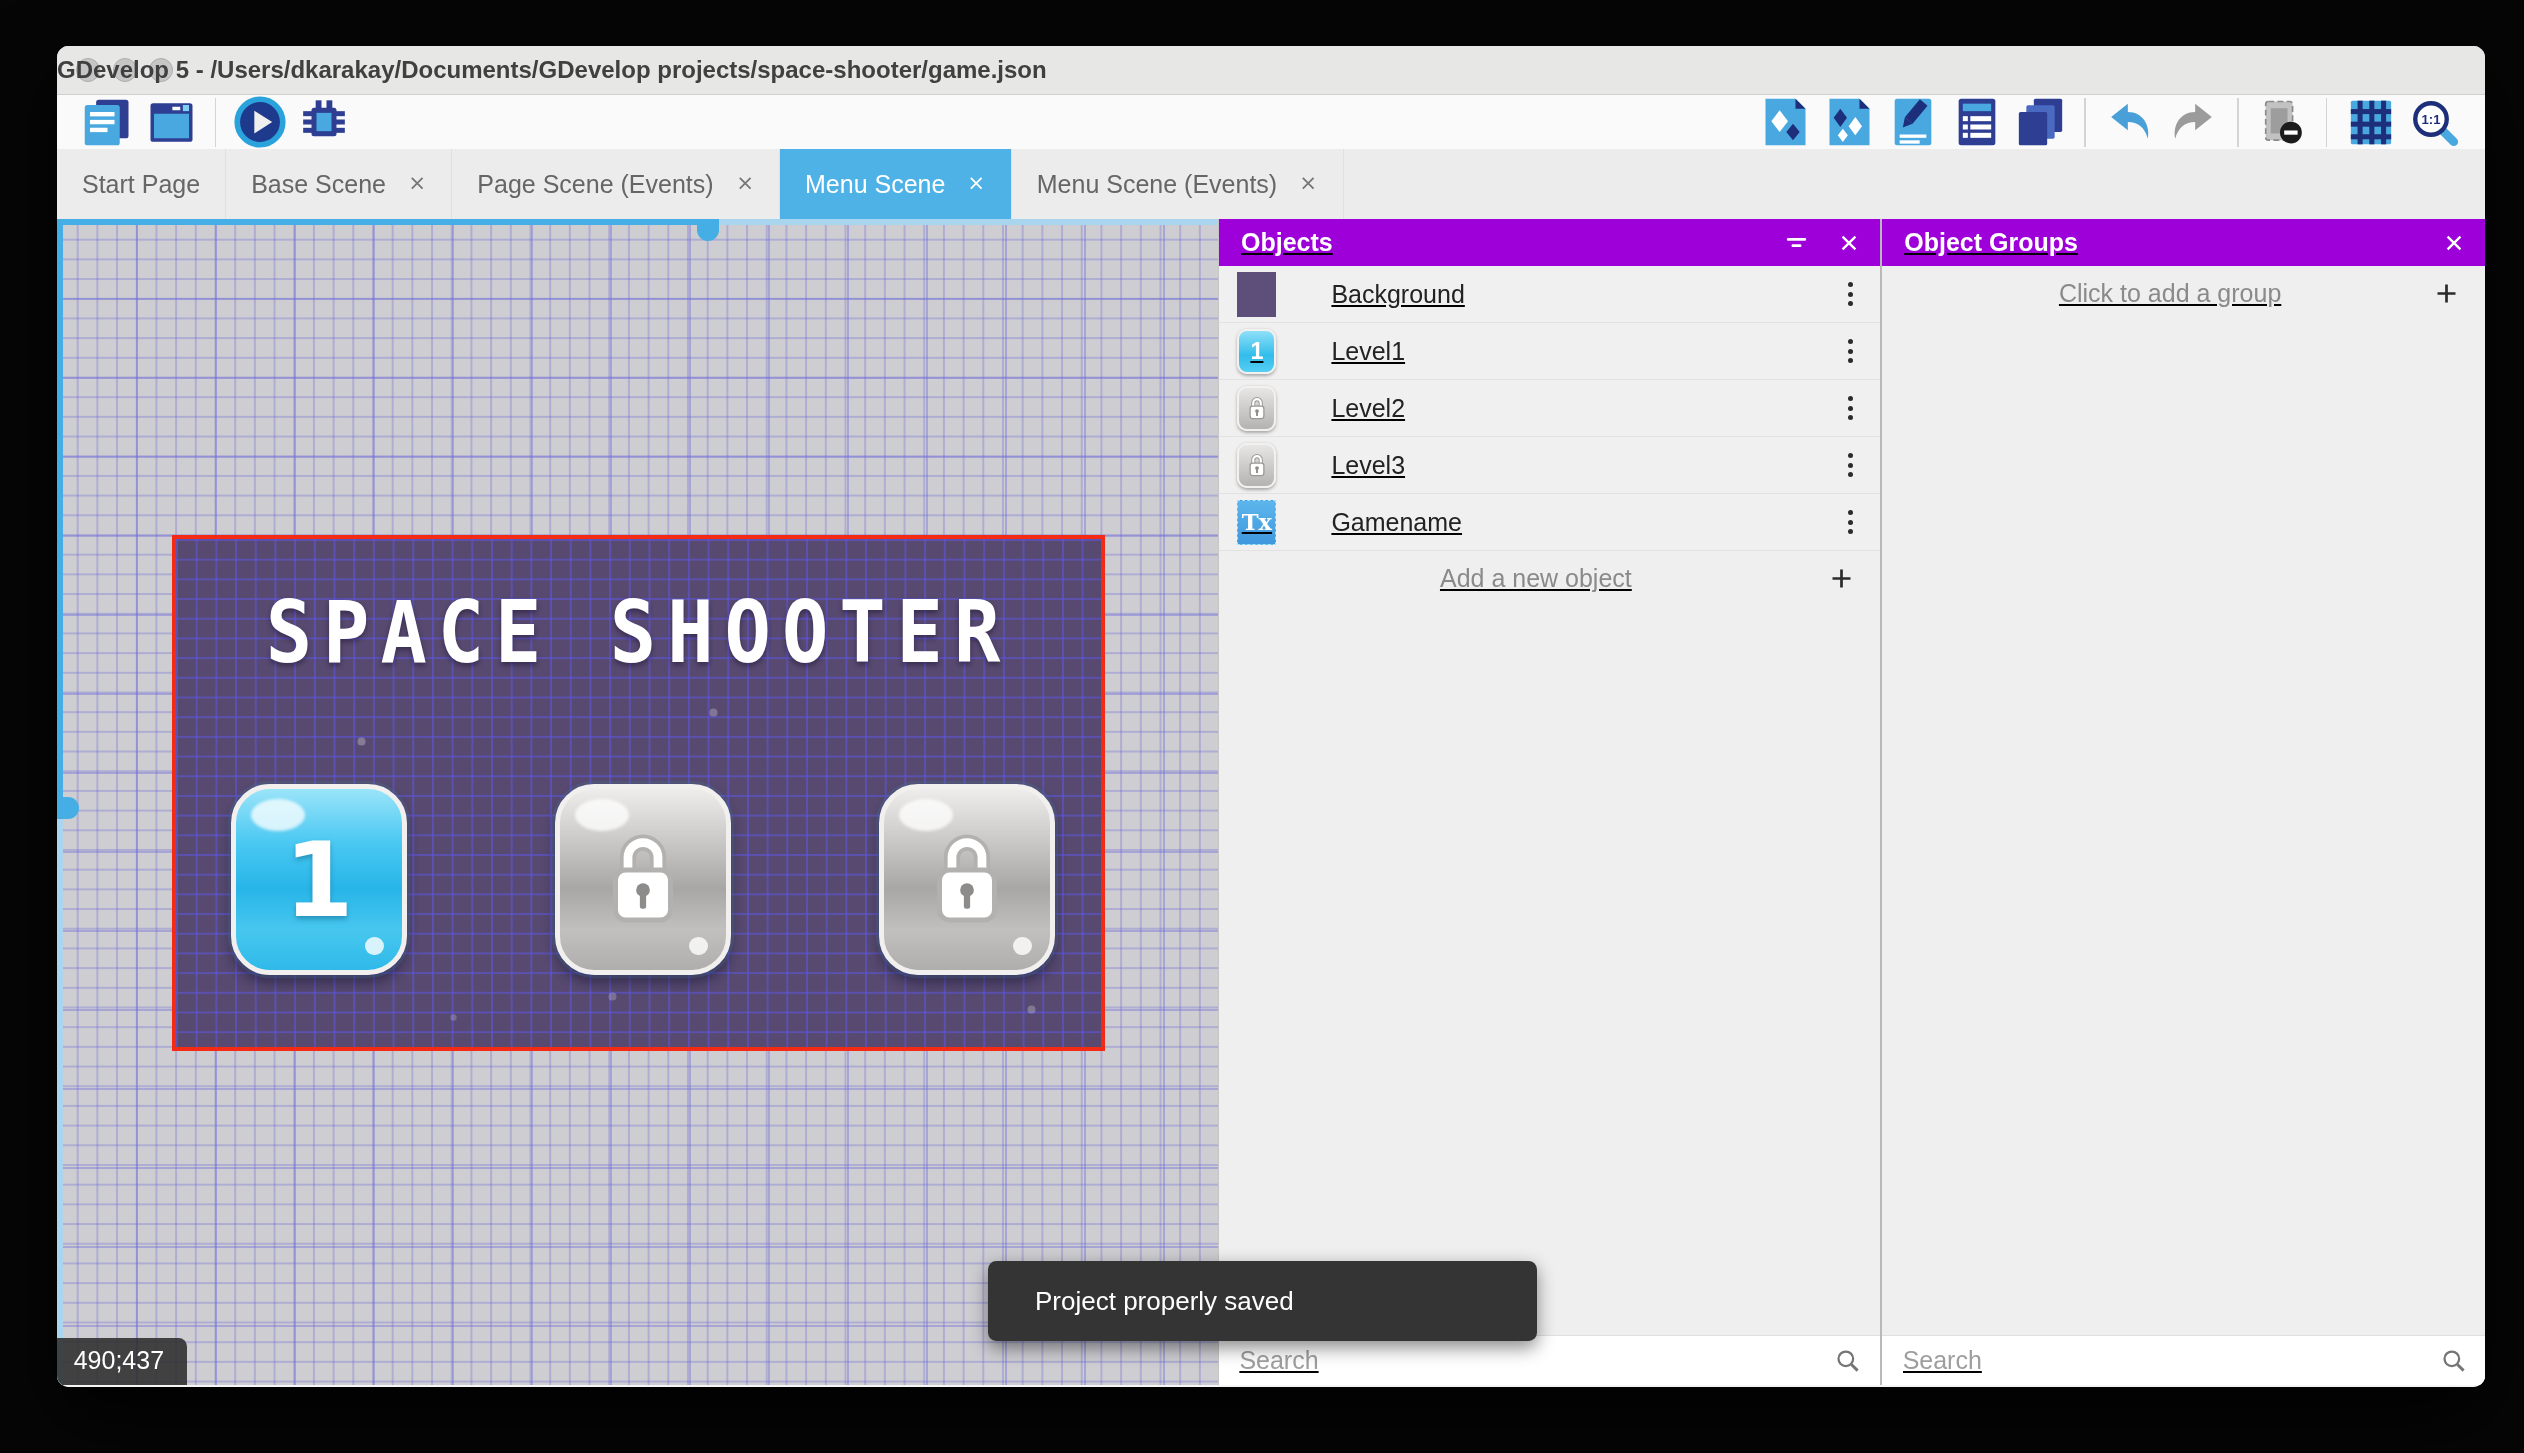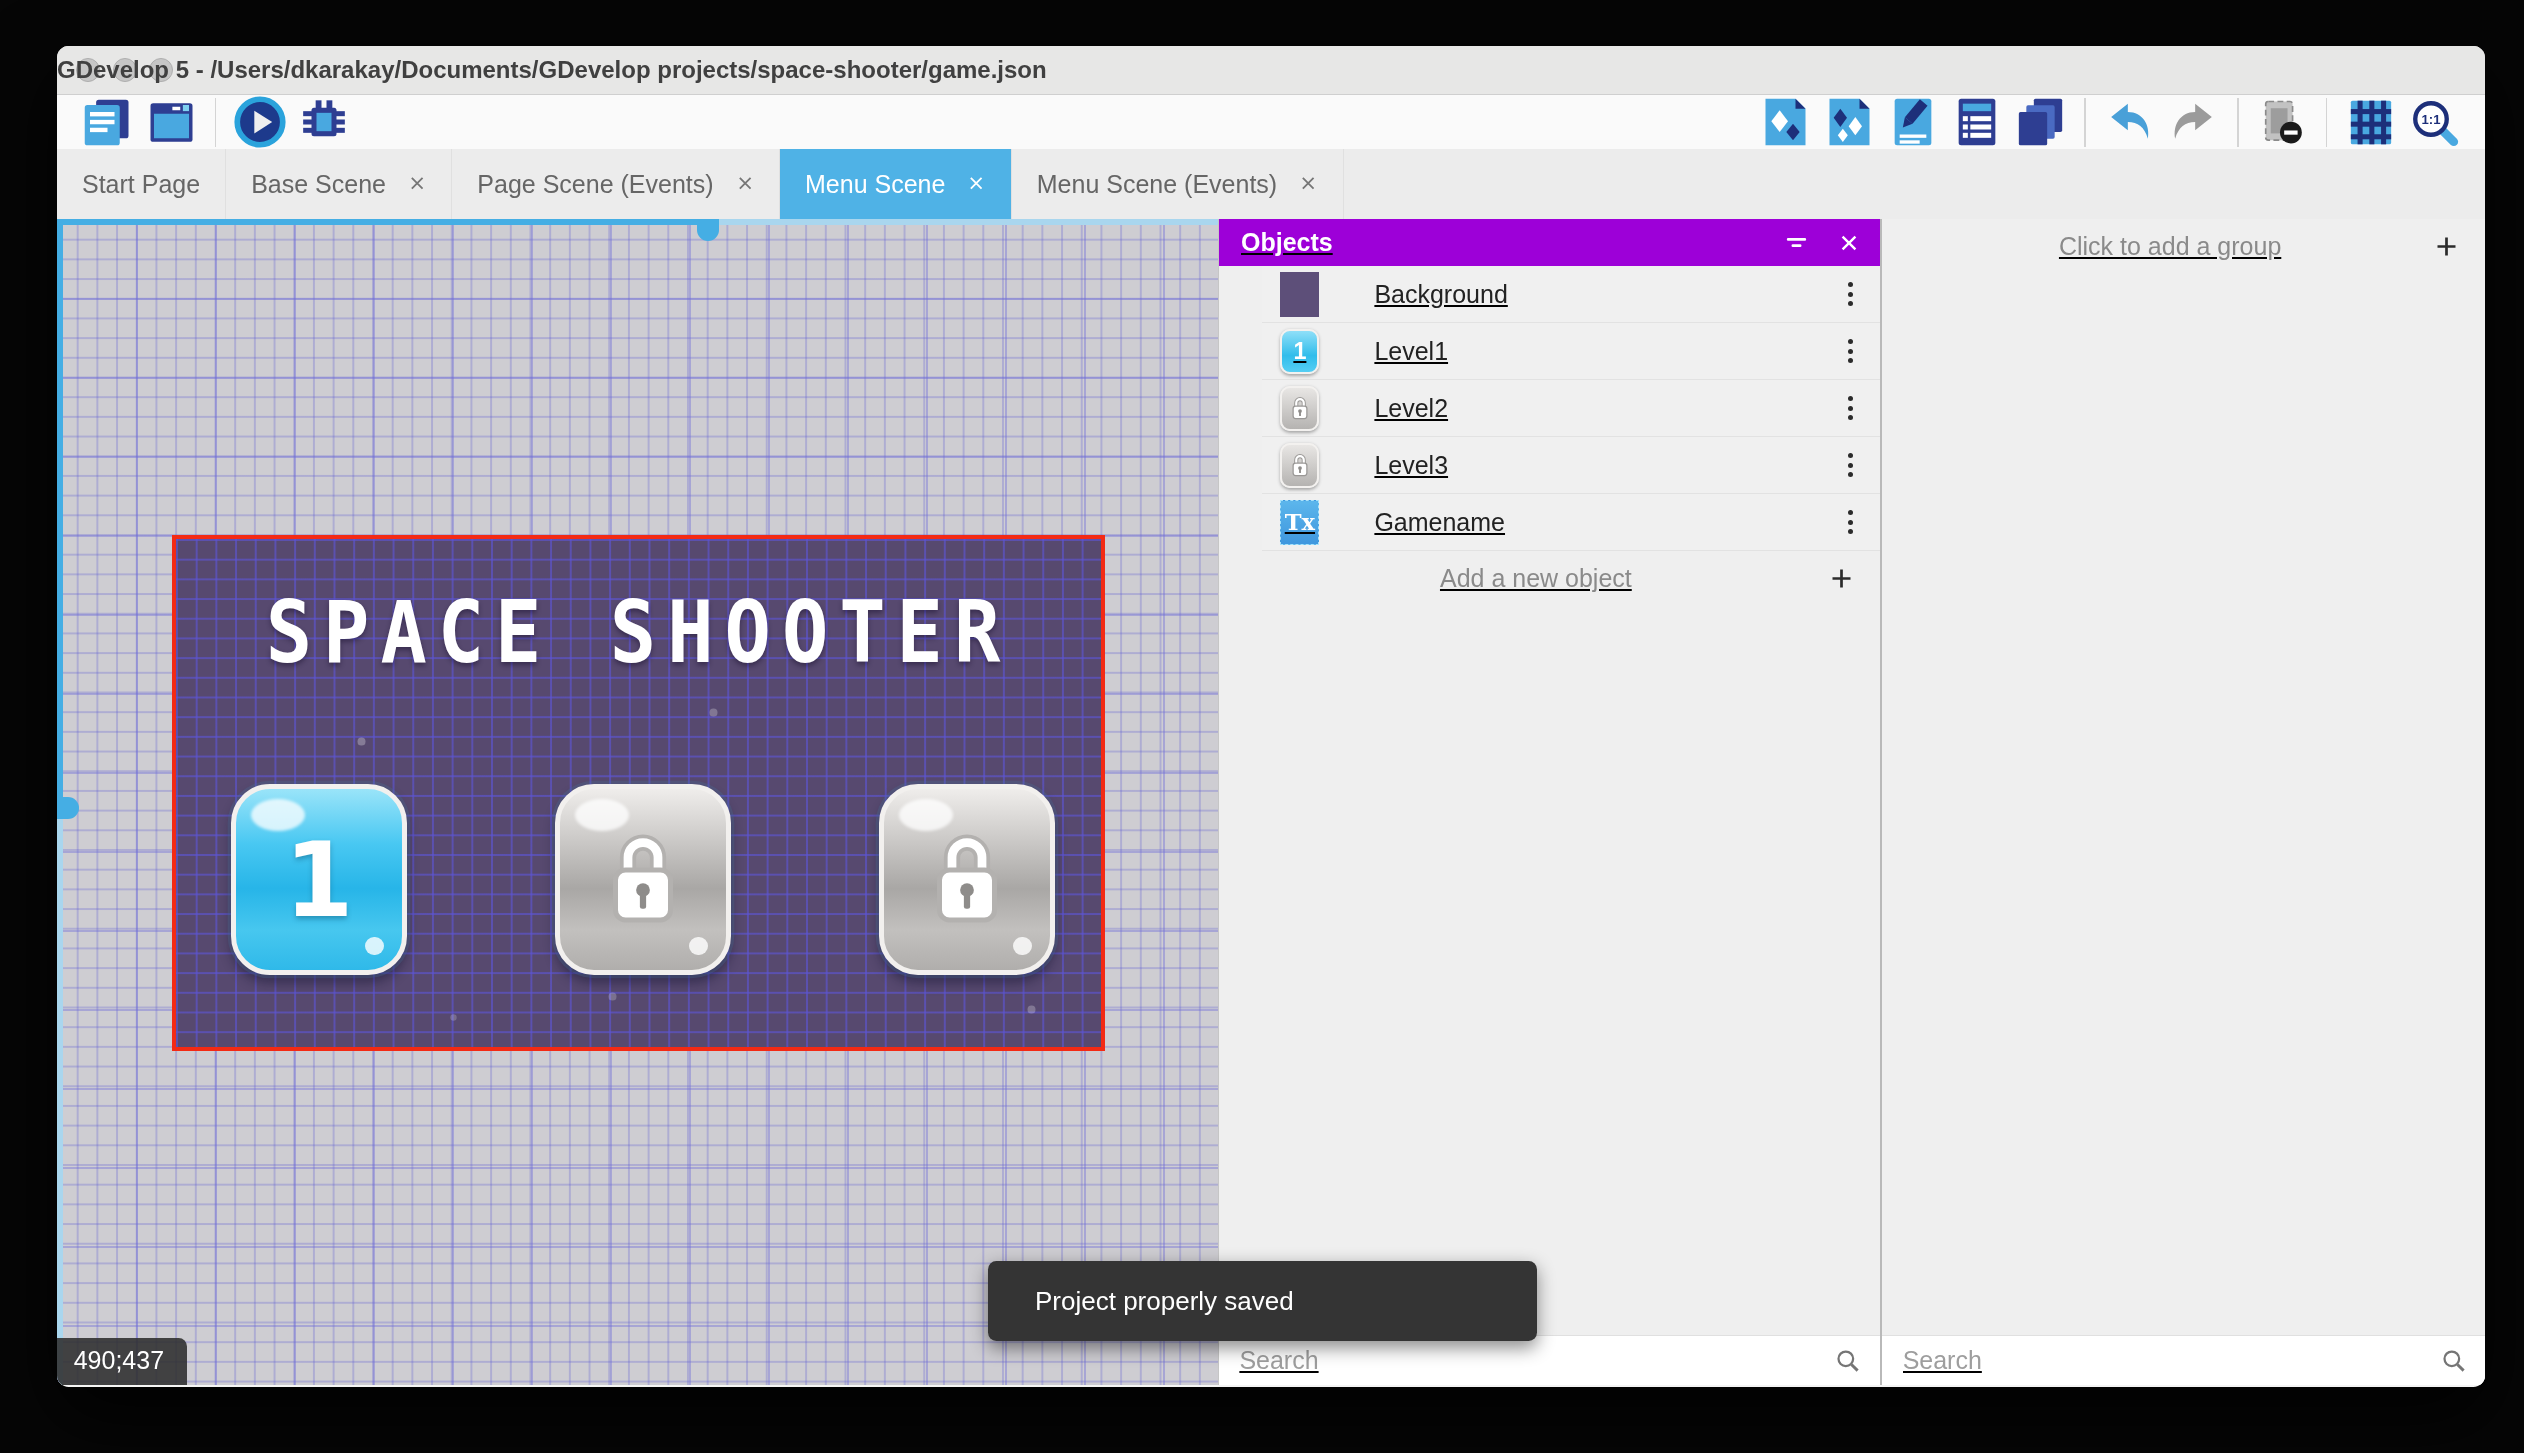--- a/index.html
+++ b/index.html
@@ -70,21 +70,21 @@
     padding:8.4px 23.4px 10px 16.7px;border-radius:0 8.4px 0 0;z-index:7;}
   
   .panel{display:flex;flex-direction:column;background:#efefef;text-decoration:underline;}
   .objects-panel{width:661px;border-left:1.7px solid #c6c6c6;}
   .panel-divider{width:2.5px;background:#b9b9b9;}
   .groups-panel{width:603px;}
   .panel-header{height:47px;background:#9d00d8;color:#fff;display:flex;align-items:center;flex:none;
     padding:0 20px 0 22px;font-size:25px;font-weight:bold;gap:28.5px;}
   .panel-header .ph-title{flex:1;}
   .hicon{color:#fff;display:flex;cursor:pointer;}
-  .obj-row{height:56px;display:flex;align-items:center;padding:0 18.4px;border-bottom:0.8px solid #e2e2e2;background:#f0f0f0;cursor:pointer;margin-left:43px;}
+  .obj-row{height:56px;display:flex;align-items:center;padding:0 18.4px;border-bottom:0.8px solid #e2e2e2;background:#f0f0f0;cursor:pointer;}
   .thumb{width:39px;height:45px;margin-right:55px;flex:none;display:flex;align-items:center;justify-content:center;}
   .thumb-bg{background:#5d4f79;}
   .thumb-btn{border:2.5px solid #f3f1ef;border-radius:10px;box-sizing:border-box;box-shadow:0 1.7px 3.3px rgba(0,0,0,.3);}
   .thumb-btn.cyan{background:linear-gradient(180deg,#8fdff8,#31bdeb 60%,#55cef3);color:#fff;font-weight:bold;font-size:23.4px;}
   .thumb-btn.gray{background:linear-gradient(180deg,#e8e6e4,#b5b3b1);}
   .thumb-text{background:linear-gradient(180deg,#5cb6ec,#3f97de);border:1.7px dashed #a8e2fb;box-sizing:border-box;
     color:#fff;font-family:"DejaVu Serif",serif;font-weight:bold;font-size:22.6px;display:flex;align-items:center;justify-content:center;}
   .obj-name{font-size:25px;color:#222;flex:1;}
   .kebab{display:flex;flex-direction:column;gap:4.2px;padding:5px 8.4px;cursor:pointer;}
   .kebab i{width:5px;height:5px;border-radius:50%;background:#2b2b2b;}
@@ -413,20 +413,28 @@
                 <circle cx="10.5" cy="10.5" r="6.5" fill="none" stroke="currentColor" stroke-width="2"></circle>
                 <line x1="15.5" y1="15.5" x2="21" y2="21" stroke="currentColor" stroke-width="2.6"></line>
               </svg>
             </span>
         </div>
       </div>
 
       <div class="panel-divider"></div>
 
       <div class="panel groups-panel">
+        <div class="panel-header">
+          <span class="ph-title">Object Groups</span>
+          <span class="hicon">
+              <svg width="22" height="22" viewBox="0 0 24 24">
+                <path d="M5 5 L19 19 M19 5 L5 19" stroke="currentColor" stroke-width="2.6" fill="none"></path>
+              </svg>
+            </span>
+        </div>
         <div class="group-row">
           <span class="add-label">Click to add a group</span>
           <span class="hicon" style="color:#2b2b2b">
               <svg width="27" height="27" viewBox="0 0 24 24">
                 <path d="M12 4 v16 M4 12 h16" stroke="currentColor" stroke-width="2.4" fill="none"></path>
               </svg>
             </span>
         </div>
         <div class="panel-fill"></div>
         <div class="searchbar">

